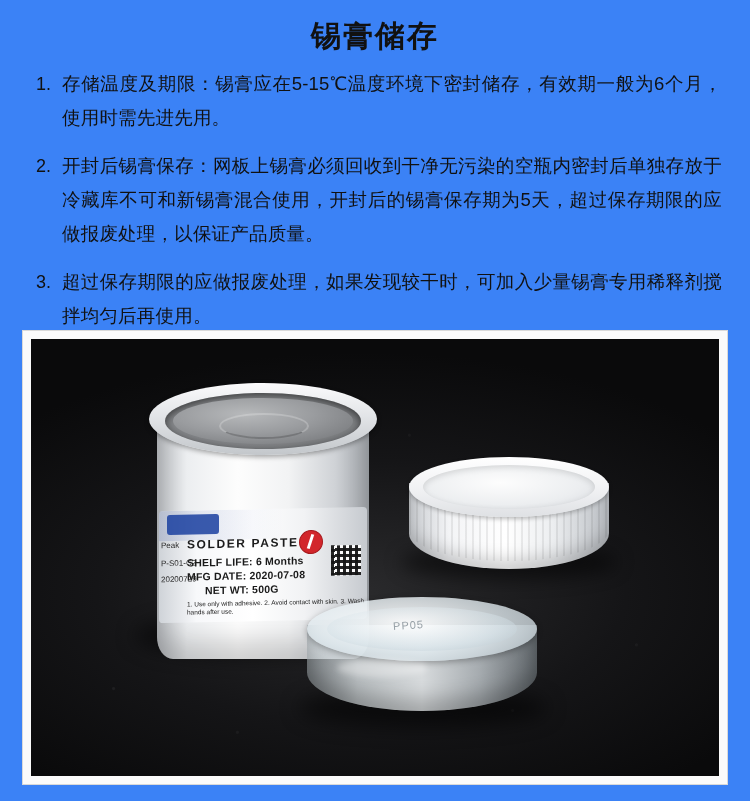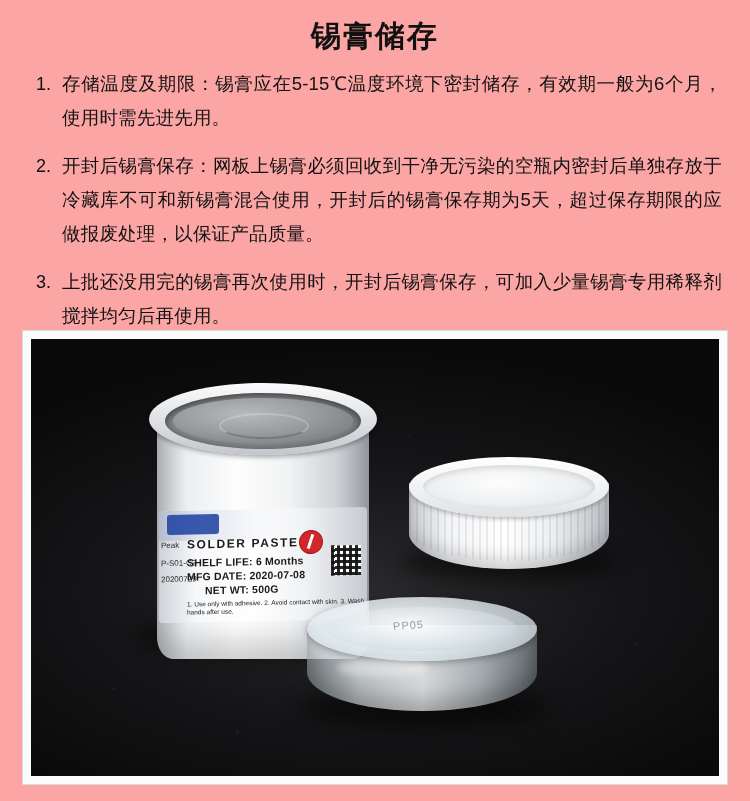--- a/index.html
+++ b/index.html
@@ -12,21 +12,21 @@
     height: 801px;
     font-family: "Liberation Sans", sans-serif;
     color: #000000;
     position: relative;
     overflow: hidden;
   }
   .page {
     width: 750px;
     height: 801px;
     position: relative;
-    background: #fca5a5;
+    background: #3b82f6;
   }
   .title {
     text-align: center;
     font-size: 30px;
     font-weight: bold;
     letter-spacing: 2px;
     color: #111111;
     padding-top: 16px;
     padding-bottom: 10px;
     font-family: "Liberation Sans", sans-serif;
@@ -366,21 +366,21 @@
       <div class="item-text">存储温度及期限：锡膏应在5-15℃温度环境下密封储存，有效期一般为6个月，使用时需先进先用。</div>
     </div>
 
     <div class="item">
       <div class="item-num">2.</div>
       <div class="item-text">开封后锡膏保存：网板上锡膏必须回收到干净无污染的空瓶内密封后单独存放于冷藏库不可和新锡膏混合使用，开封后的锡膏保存期为5天，超过保存期限的应做报废处理，以保证产品质量。</div>
     </div>
 
     <div class="item">
       <div class="item-num">3.</div>
-      <div class="item-text">上批还没用完的锡膏再次使用时，开封后锡膏保存，可加入少量锡膏专用稀释剂搅拌均匀后再使用。</div>
+      <div class="item-text">超过保存期限的应做报废处理，如果发现较干时，可加入少量锡膏专用稀释剂搅拌均匀后再使用。</div>
     </div>
 
   </div>
 
   <div class="photo-frame">
     <div class="photo">
       <div class="speckle"></div>
 
       <div class="shadow-jar"></div>
       <div class="shadow-cap"></div>

